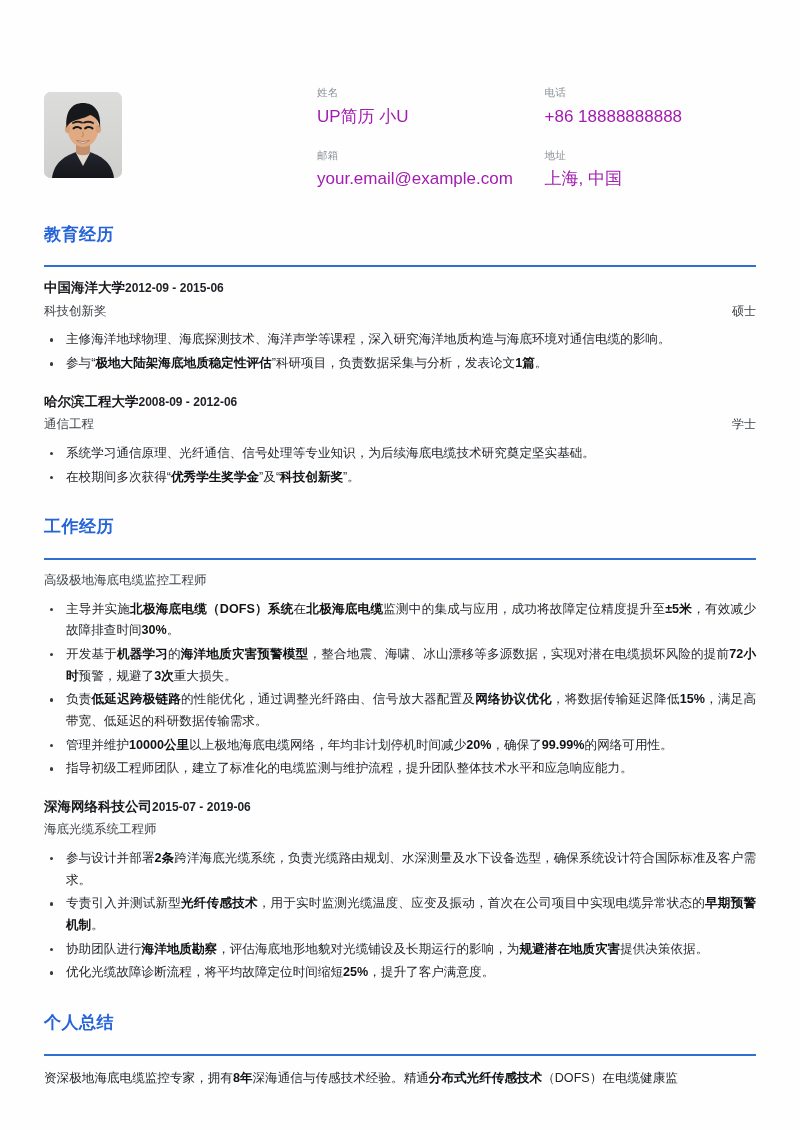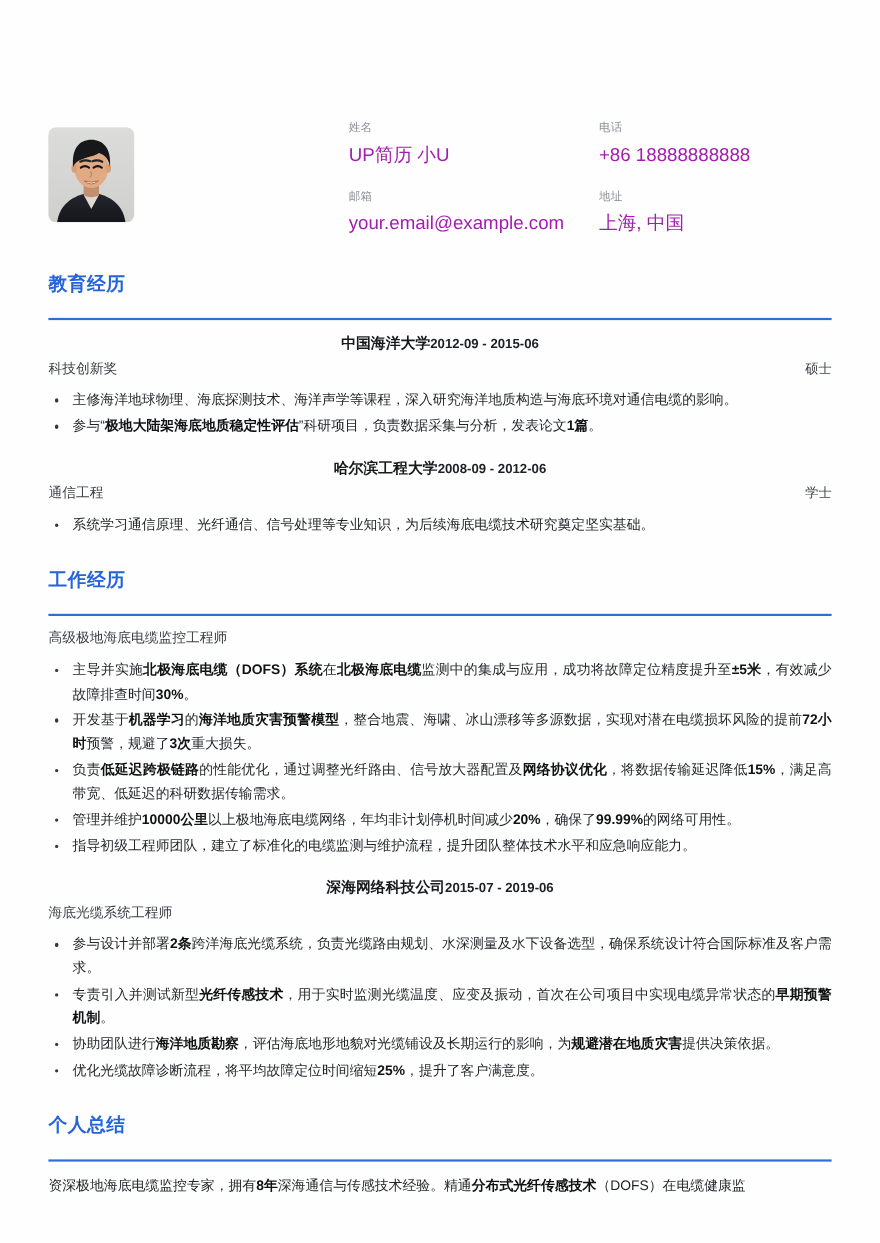--- a/index.html
+++ b/index.html
@@ -22,21 +22,21 @@
     background: #fefeff;
     box-sizing: border-box;
     padding: 0 44px;
     overflow: hidden;
   }
 
   
   .header {
     display: flex;
     align-items: flex-start;
-    padding-top: 72px;
+    padding-top: 48px;
     padding-bottom: 14px;
   }
   .photo-wrap {
     width: 78px;
     flex: 0 0 78px;
     margin-top: 44px;
   }
   .photo {
     width: 78px;
     height: 86px;
@@ -89,21 +89,21 @@
     background: #2f6fd0;
     width: 100%;
     margin-bottom: 12px;
   }
 
   .entry { margin-bottom: 4px; }
   .entry + .entry { margin-top: 18px; }
 
   .entry-row {
     display: flex;
-    justify-content: center;
+    justify-content: flex-start;
     align-items: baseline;
   }
   .entry-org {
     font-size: 13.5px;
     font-weight: bold;
     color: #17191c;
     line-height: 1.35;
   }
   .entry-date {
     font-size: 12px;
@@ -255,20 +255,21 @@
           <div class="entry-row">
             <div class="entry-org">哈尔滨工程大学</div>
             <div class="entry-date">2008-09 - 2012-06</div>
           </div>
           <div class="entry-row2">
             <div class="entry-sub">通信工程</div>
             <div class="entry-degree">学士</div>
           </div>
           <ul class="bullets">
             <li>系统学习通信原理、光纤通信、信号处理等专业知识，为后续海底电缆技术研究奠定坚实基础。</li>
+            <li>在校期间多次获得“<b>优秀学生奖学金</b>”及“<b>科技创新奖</b>”。</li>
           </ul>
         </div>
       </div>
   </div>
 
   <div class="section work">
     <div class="section-title">工作经历</div>
     <div class="section-rule"></div>
     <div>
         <div class="entry">

